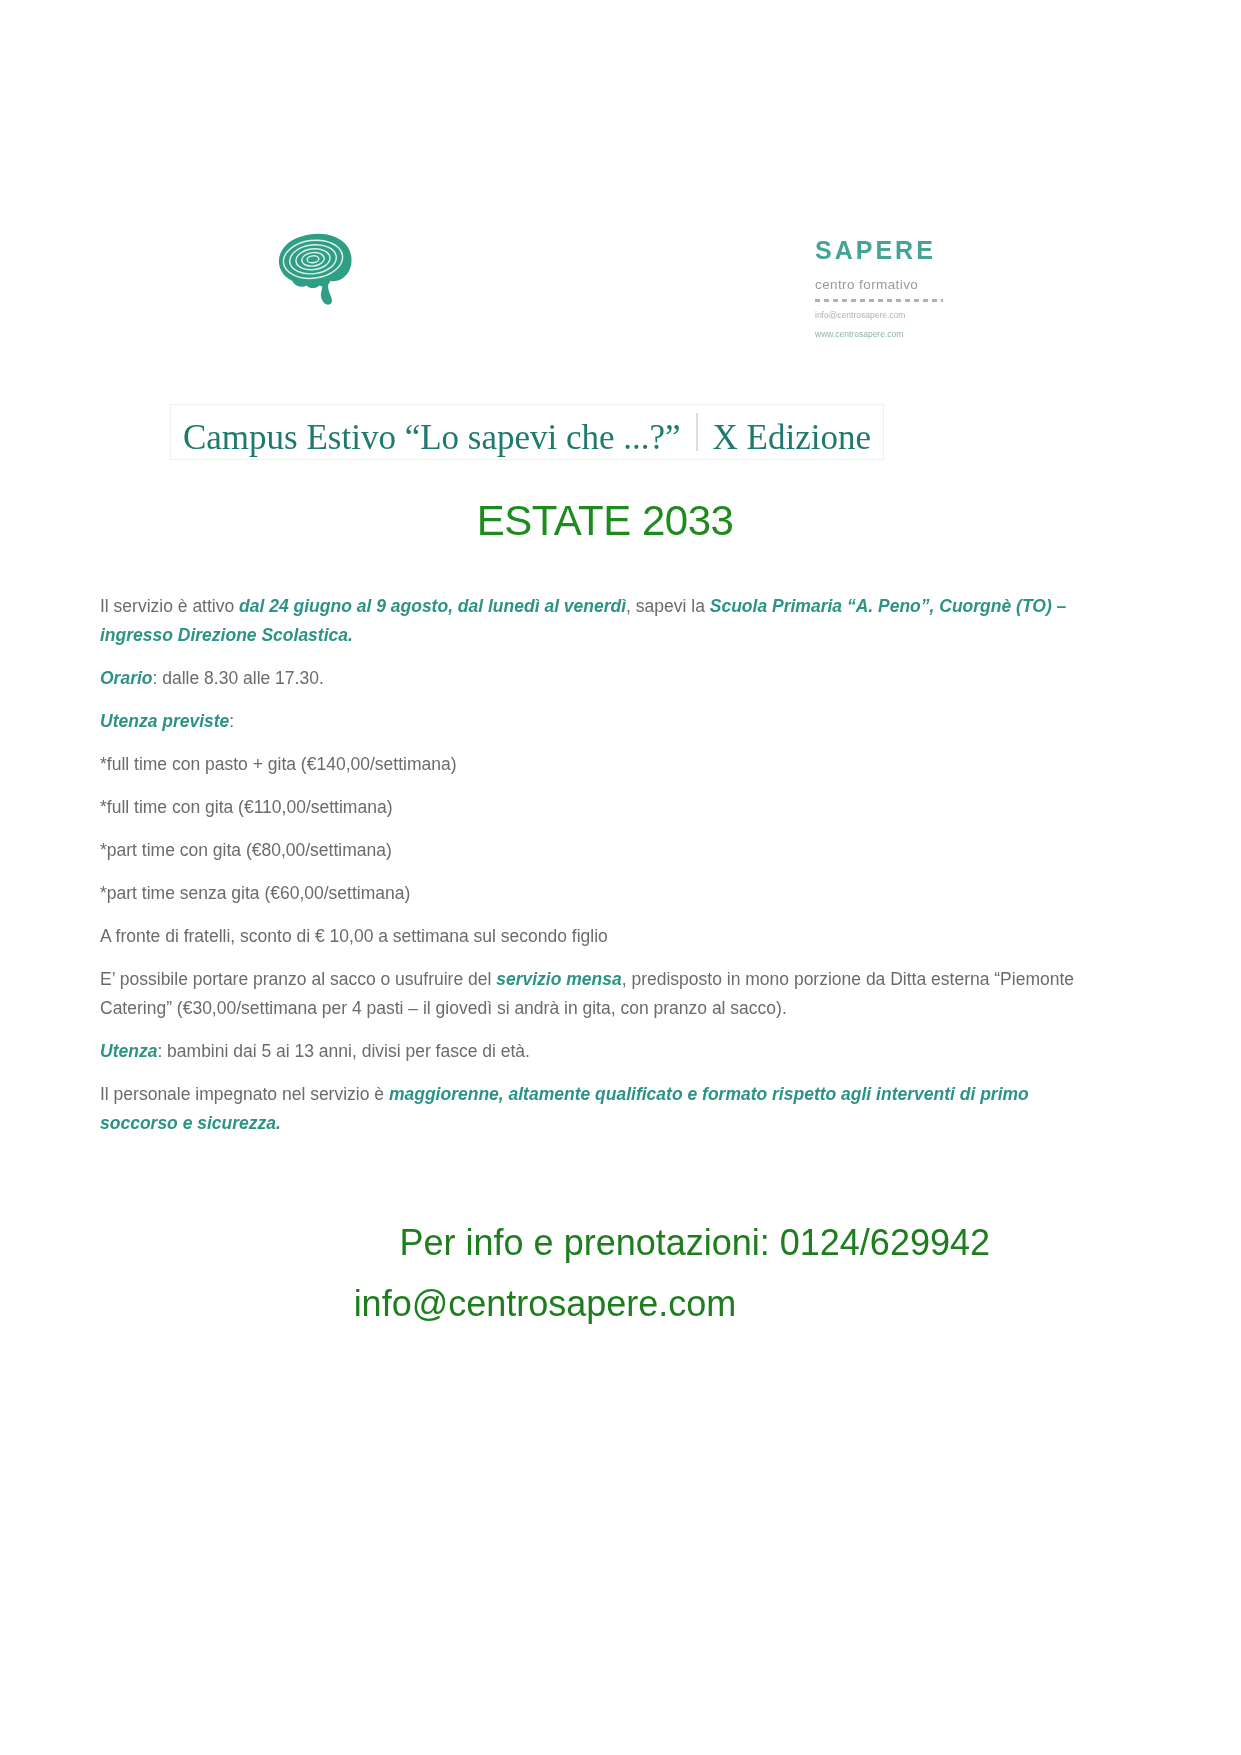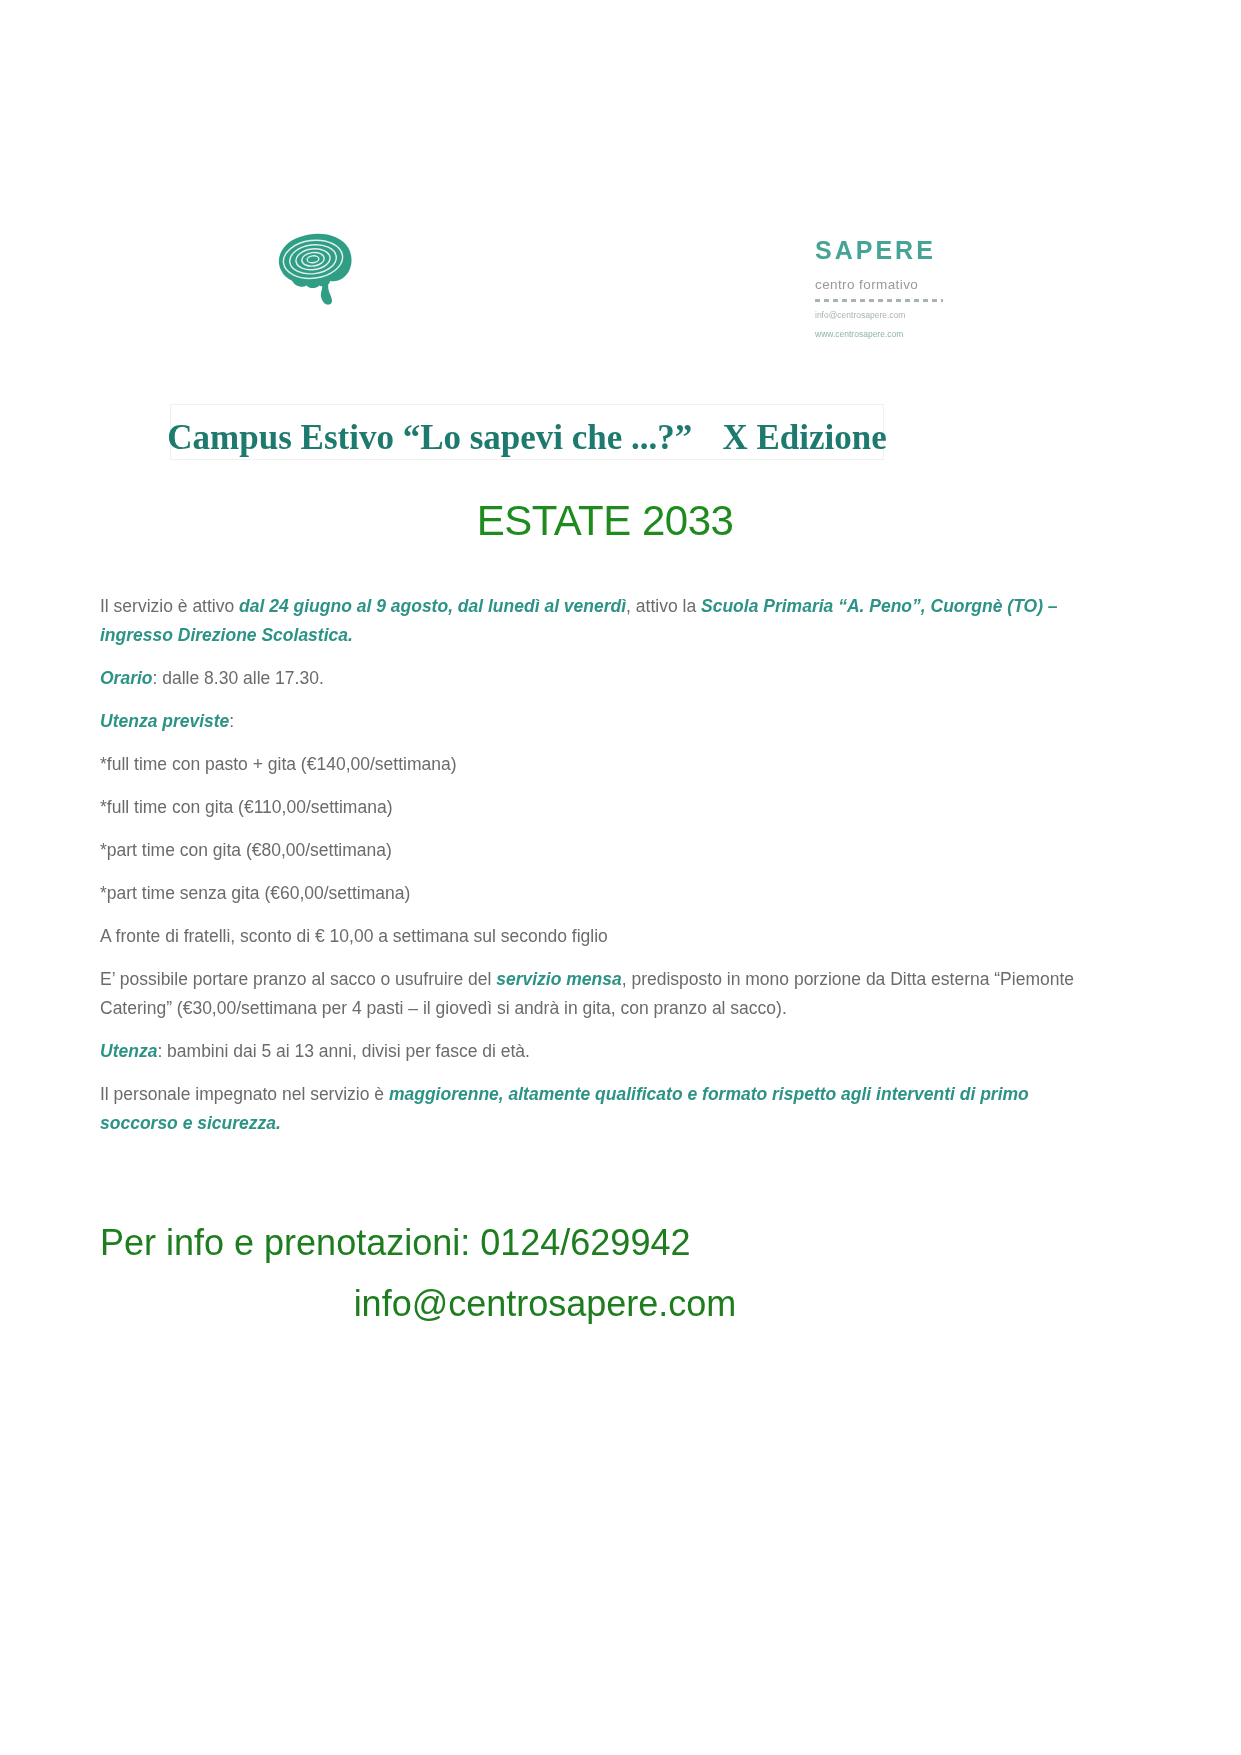--- a/index.html
+++ b/index.html
@@ -17,36 +17,36 @@
   .sapere-name{font-size:25px;font-weight:700;letter-spacing:3px;color:var(--sapere_teal);line-height:1;}
   .sapere-sub{font-size:13.5px;color:var(--sapere_gray);letter-spacing:0.4px;margin-top:15px;line-height:1;}
   .sapere-dashes{width:128px;height:3px;margin-top:7px;
     background:repeating-linear-gradient(to right,#a9b4b1 0 5px,transparent 5px 9px);}
   .sapere-email{font-size:8.5px;color:#a9b4b1;margin-top:9px;line-height:1.1;}
   .sapere-site{font-size:8.5px;color:#8fb3ab;margin-top:10px;line-height:1.1;}
 
   
   .title-strip{position:absolute;left:170px;top:404px;width:712px;height:54px;
     background:#fff;border:1px solid #f1efef;display:flex;align-items:center;justify-content:center;}
-  .title-main,.title-edition{font-family:"Liberation Serif",serif;font-weight:700;
+  .title-main,.title-edition{font-family:"Liberation Serif",serif;font-weight:400;
     font-size:35px;color:var(--title_teal);white-space:nowrap;margin-top:12px;}
   .title-sep{width:2px;height:38px;background:#d9dedd;margin:0 15px;}
 
   
   .estate{position:absolute;left:100px;top:497px;width:1010px;text-align:center;
     font-size:42px;letter-spacing:-0.5px;color:var(--estate_green);}
 
   
   .body-text{position:absolute;left:100px;top:592px;width:1080px;
     font-size:17.5px;line-height:29px;color:var(--body_gray);}
   .body-text p{margin:0 0 14px 0;white-space:pre-wrap;}
   .body-text .bold{color:var(--accent_teal);font-weight:700;font-style:italic;}
 
   
-  .footer-line1{position:absolute;left:100px;top:1222px;width:890px;text-align:left;
+  .footer-line1{position:absolute;left:100px;top:1222px;width:890px;text-align:right;
     font-size:36px;color:var(--footer_green);}
   .footer-line2{position:absolute;left:100px;top:1283px;width:890px;text-align:center;
     font-size:36px;color:var(--footer_green);}
 </style>
 </head>
 <body>
 
 <div class="page">
 
   <div class="brain">
@@ -75,21 +75,21 @@
 
   <div class="title-strip">
     <span class="title-main">Campus Estivo “Lo sapevi che ...?”</span>
     <span class="title-sep"></span>
     <span class="title-edition">X Edizione</span>
   </div>
 
   <div class="estate">ESTATE 2033</div>
 
   <div class="body-text">
-      <p><span class="">Il servizio è attivo </span><span class="bold">dal 24 giugno al 9 agosto, dal lunedì al venerdì</span><span class="">, attivo la </span><span class="bold">Scuola Primaria “A. Peno”, Cuorgnè (TO) –
+      <p><span class="">Il servizio è attivo </span><span class="bold">dal 24 giugno al 9 agosto, dal lunedì al venerdì</span><span class="">, sapevi la </span><span class="bold">Scuola Primaria “A. Peno”, Cuorgnè (TO) –
 ingresso Direzione Scolastica.</span></p>
       <p><span class="bold">Orario</span><span class="">: dalle 8.30 alle 17.30.</span></p>
       <p><span class="bold">Utenza previste</span><span class="">:</span></p>
       <p><span class="">*full time con pasto + gita (€140,00/settimana)</span></p>
       <p><span class="">*full time con gita (€110,00/settimana)</span></p>
       <p><span class="">*part time con gita (€80,00/settimana)</span></p>
       <p><span class="">*part time senza gita (€60,00/settimana)</span></p>
       <p><span class="">A fronte di fratelli, sconto di € 10,00 a settimana sul secondo figlio</span></p>
       <p><span class="">E’ possibile portare pranzo al sacco o usufruire del </span><span class="bold">servizio mensa</span><span class="">, predisposto in mono porzione da Ditta esterna “Piemonte
 Catering” (€30,00/settimana per 4 pasti – il giovedì si andrà in gita, con pranzo al sacco).</span></p>

